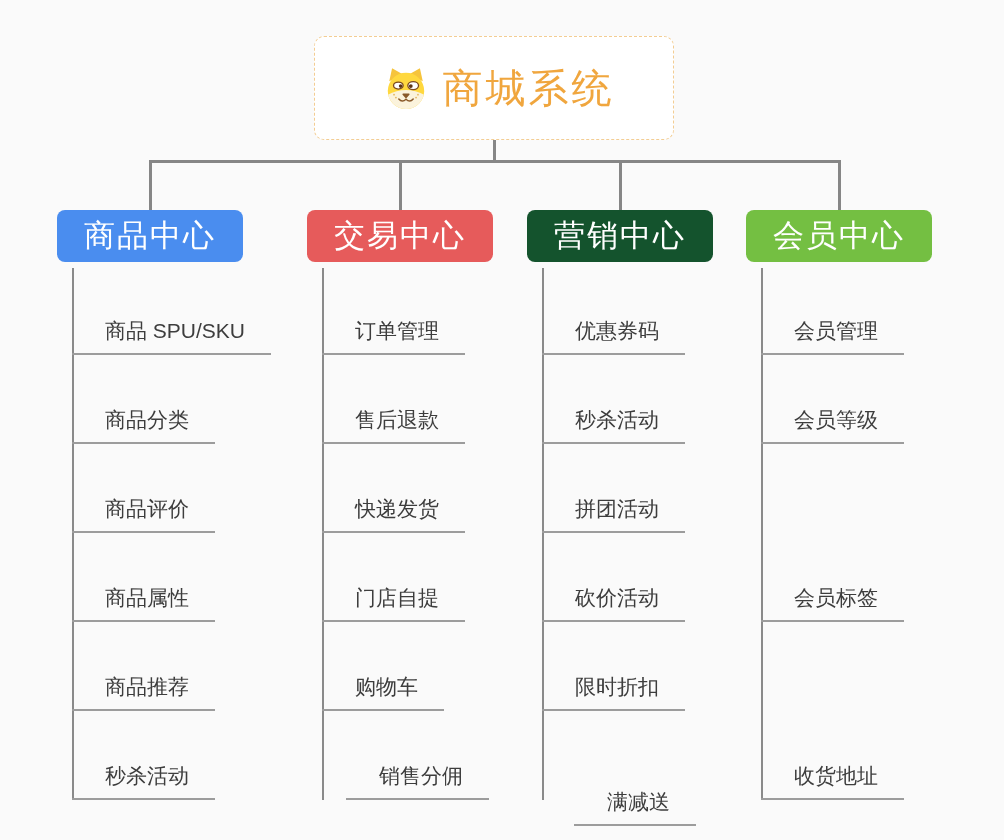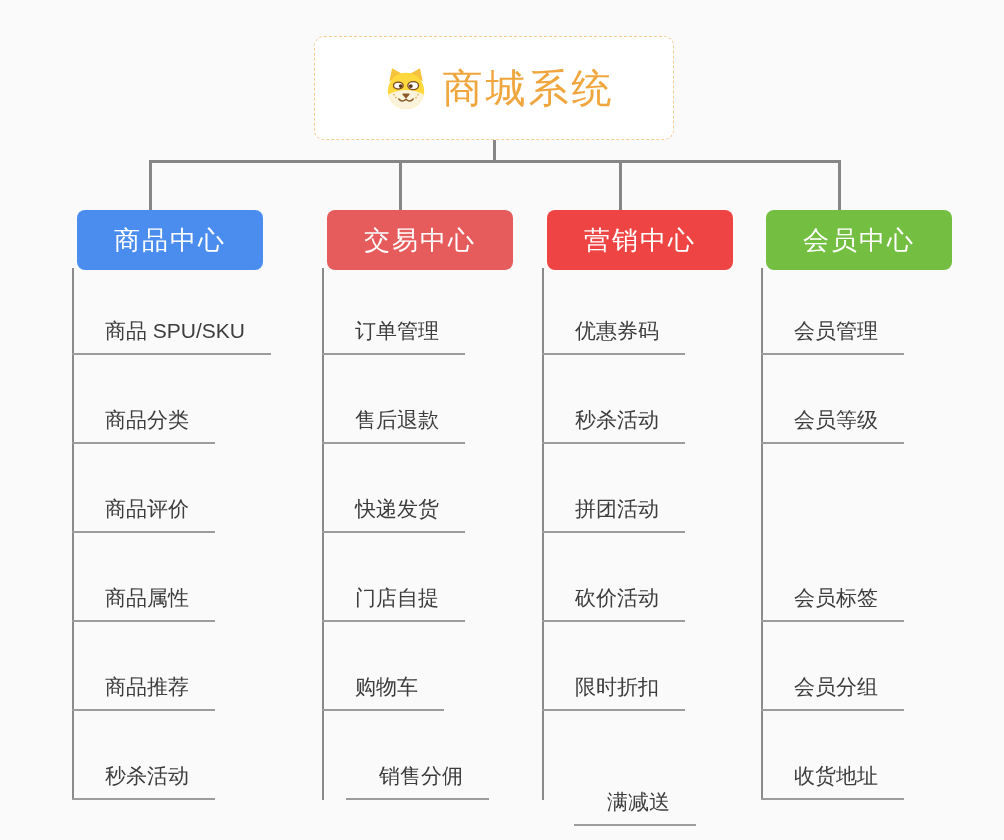--- a/index.html
+++ b/index.html
@@ -16,24 +16,24 @@
     cursor:pointer;
     padding-left:9px;
   }
   .root-title {
     color:#F0A63E; font-size:40px; letter-spacing:3px; white-space:nowrap;
   }
   .dog-icon { width:46px; height:46px; flex:0 0 auto; }
   .line { position:absolute; background:#868686; }
   .branch { position:absolute; top:210px; width:300px; height:610px; }
   .branch-header {
-    position:absolute; left:0; top:0; width:186px; height:60px;
-    border-radius:8px; color:#FFFFFF; font-size:26px; letter-spacing:2px;
+    position:absolute; left:0; top:0; width:186px; height:52px;
+    border-radius:8px; color:#FFFFFF; font-size:31px; letter-spacing:2px;
     display:flex; align-items:center; justify-content:center;
-    cursor:pointer; white-space:nowrap;margin-left:20px;
+    cursor:pointer; white-space:nowrap;
   }
   .trunk {
     position:absolute; left:15px; top:58px; width:2px; height:532px;
     background:#8A8A8A;
   }
   .leaf {
     position:absolute; left:15px;
     font-size:21px; color:#3D3D3D; line-height:28px;
     padding:2px 26px 8px 33px;
     border-bottom:2px solid #9C9C9C;
@@ -89,36 +89,35 @@
     <div class="branch-header" style="background: rgb(230, 91, 91);">交易中心</div>
     <div class="trunk"></div>
   <div class="leaf" style="top: 105px;">订单管理</div>
       <div class="leaf" style="top: 194px;">售后退款</div>
       <div class="leaf" style="top: 283px;">快递发货</div>
       <div class="leaf" style="top: 372px;">门店自提</div>
       <div class="leaf" style="top: 461px;">购物车</div>
       <div class="leaf" style="top: 550px; margin-left: 24px;">销售分佣</div>
     </div>
   <div class="branch" id="branch-2" style="left: 527px;">
-    <div class="branch-header" style="background: #ef4444; font-family: Liberation Serif, serif;">营销中心</div>
+    <div class="branch-header" style="background: #14532d; font-family: Liberation Serif, serif;">营销中心</div>
     <div class="trunk"></div>
   <div class="leaf" style="top: 105px;">优惠券码</div>
       <div class="leaf" style="top: 194px;">秒杀活动</div>
       <div class="leaf" style="top: 283px;">拼团活动</div>
       <div class="leaf" style="top: 372px;">砍价活动</div>
       <div class="leaf" style="top: 461px;">限时折扣</div>
       <div class="leaf" style="top: 576px; margin-left: 32px;">满减送</div>
     </div>
   <div class="branch" id="branch-3" style="left: 746px;">
     <div class="branch-header" style="background: rgb(116, 191, 66);">会员中心</div>
     <div class="trunk"></div>
   <div class="leaf" style="top: 105px;">会员管理</div>
       <div class="leaf" style="top: 194px;">会员等级</div>
       <div class="leaf" style="top: 372px;">会员标签</div>
-      <div class="leaf" style="top: 461px;">会员分组</div>
       <div class="leaf" style="top: 550px;">收货地址</div>
     </div>
 
 <div class="line" style="left: 149px; top: 160px; width: 3px; height: 50px;"></div>
     <div class="line" style="left: 399px; top: 160px; width: 3px; height: 50px;"></div>
     <div class="line" style="left: 619px; top: 160px; width: 3px; height: 50px;"></div>
     <div class="line" style="left: 838px; top: 160px; width: 3px; height: 50px;"></div>
   </div>
 
 </body></html>

